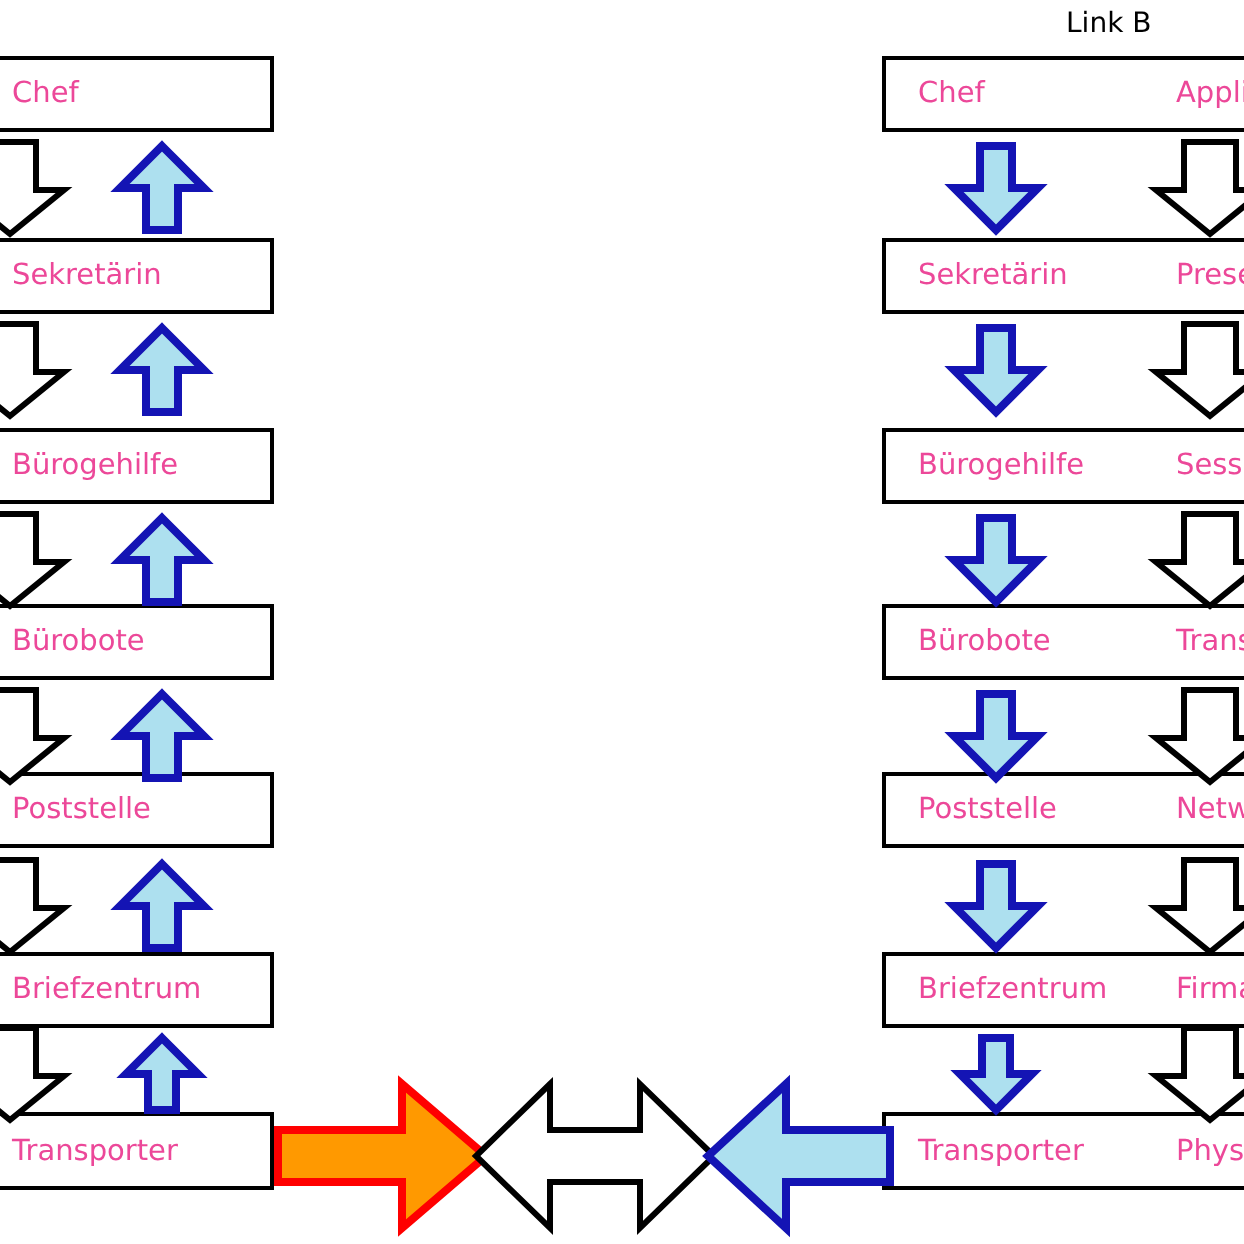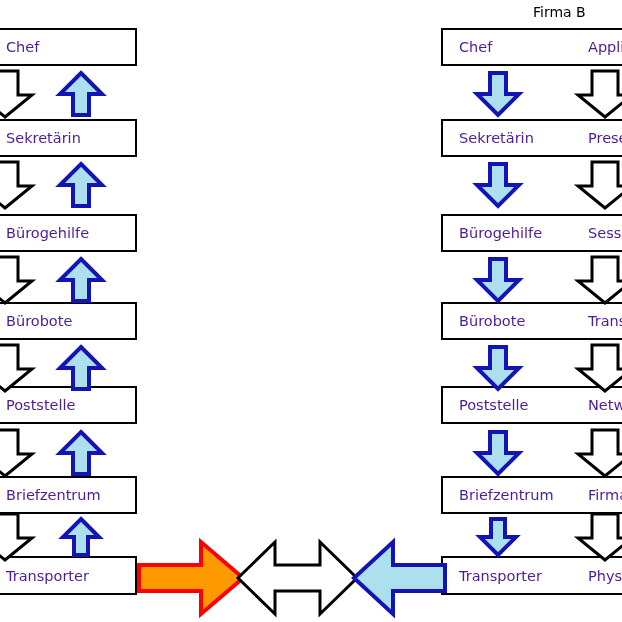--- a/index.html
+++ b/index.html
@@ -17,21 +17,21 @@
     position:absolute;
     background:#ffffff;
     border:2px solid #000000;
     box-sizing:border-box;
   }
   .box .lbl{
     position:absolute;
     top:50%;
     transform:translateY(-50%);
     font-size:14.5px;
-    color:#4c1d95;
+    color:#ec4899;
     white-space:nowrap;
     line-height:1;
   }
   .box .lbl.role{left:10px;}
   .box .lbl.layer{left:152px;}
 
   
   .colA .box{left:-58px;width:195px;}
   .colA .box .lbl.role{left:62px;}
 
@@ -53,21 +53,21 @@
   svg{display:block;overflow:visible;}
   .whitefill{fill:#ffffff;stroke:#000000;stroke-width:3;stroke-linejoin:miter;}
   .bluefill{fill:#ade0ef;stroke:#1414b4;stroke-width:4;stroke-linejoin:miter;}
   .orangefill{fill:#ff9900;stroke:#ff0000;stroke-width:4;stroke-linejoin:miter;}
 </style>
 </head>
 <body>
 
 <div class="canvas">
 
-  <div class="title" style="left:533px;top:4px;">Firma B</div>
+  <div class="title" style="left:533px;top:4px;">Link B</div>
 
   <div class="colA">
 
     <div class="box" style="top:28px;height:38px;">
       <span class="lbl role">Chef</span>
     </div>
 
     <div class="box" style="top:119px;height:38px;">
       <span class="lbl role">Sekretärin</span>
     </div>

